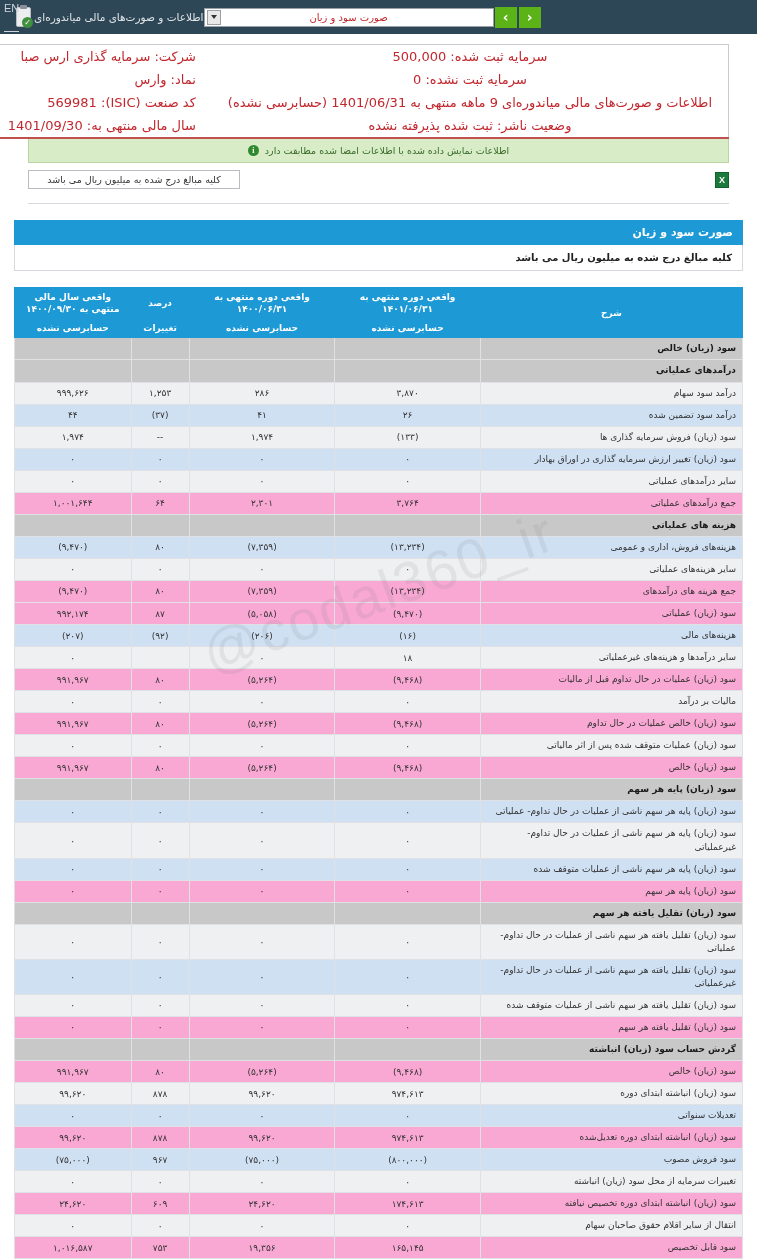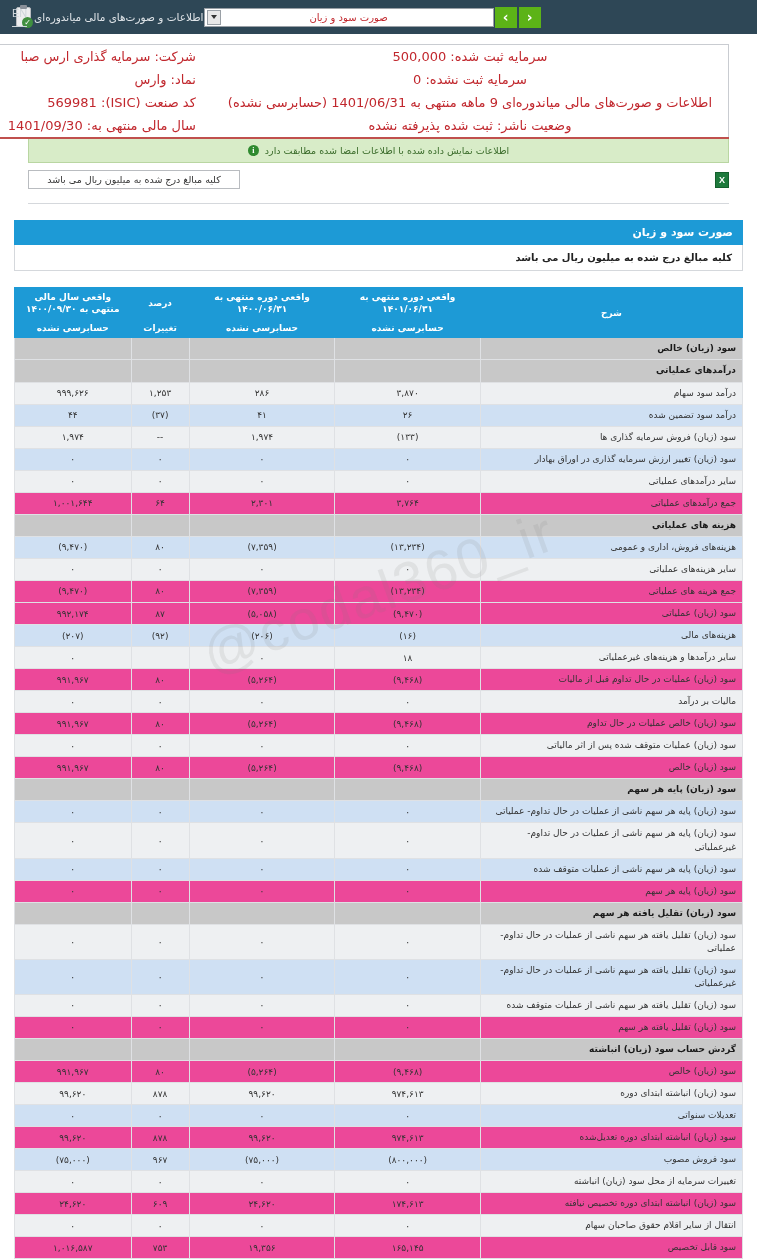--- a/index.html
+++ b/index.html
@@ -97,26 +97,26 @@
     font-size: 14px;
     font-weight: bold;
     display: flex;
     align-items: center; justify-content: center;
     margin: 0 1px;
     cursor: pointer;
     line-height: 1;
   }
   .en-link {
     position: absolute;
-    right: auto; left: 12px;
+    right: auto; left: 4px;
     color: #cdd5da;
     font-size: 11px;
     font-family: "Liberation Sans", sans-serif;
     border-bottom: 1px solid #cdd5da;
-    padding-bottom: 7px;
+    padding-bottom: 17px;
     cursor: pointer;
     direction: ltr;
     text-align: center;
   }
 
   
   .info-wrap { padding: 10px 28px 0 28px; }
   table.info {
     width: 100%;
     border-collapse: collapse;
@@ -232,21 +232,21 @@
     padding: 4px 6px;
     height: 17px;
     color: #333;
     vertical-align: middle;
   }
   td.desc { text-align: right; color: #3a3a3a; line-height: 1.45; }
   td.num  { text-align: center; font-family: "DejaVu Sans", sans-serif; }
   td.neg  { color: #c1272d; }
 
   tr.sec td { background: #c8c8c8; font-weight: bold; color: #1a1a1a; }
-  tr.tot td { background: #ec4899; }
+  tr.tot td { background: #f9a8d4; }
   tr.alt-blue td { background: #cfe0f3; }
   tr.alt-grey td { background: #eef0f2; }
 
   .colw-desc { width: 36%; }
   .colw-a { width: 20%; }
   .colw-b { width: 20%; }
   .colw-c { width: 8%; }
   .colw-d { width: 16%; }
 
   
@@ -439,21 +439,21 @@
           <td class="num neg">(۹,۴۷۰)</td>
         </tr>
         <tr class="alt-grey">
           <td class="desc">سایر هزینه‌های عملیاتی</td>
           <td class="num">۰</td>
           <td class="num">۰</td>
           <td class="num">۰</td>
           <td class="num">۰</td>
         </tr>
         <tr class="tot">
-          <td class="desc">جمع هزینه های عملیاتی</td>
+          <td class="desc">جمع هزینه های درآمدهای</td>
           <td class="num neg">(۱۳,۲۳۴)</td>
           <td class="num neg">(۷,۳۵۹)</td>
           <td class="num">۸۰</td>
           <td class="num neg">(۹,۴۷۰)</td>
         </tr>
         <tr class="tot">
           <td class="desc">سود (زیان) عملیاتی</td>
           <td class="num neg">(۹,۴۷۰)</td>
           <td class="num neg">(۵,۰۵۸)</td>
           <td class="num">۸۷</td>

